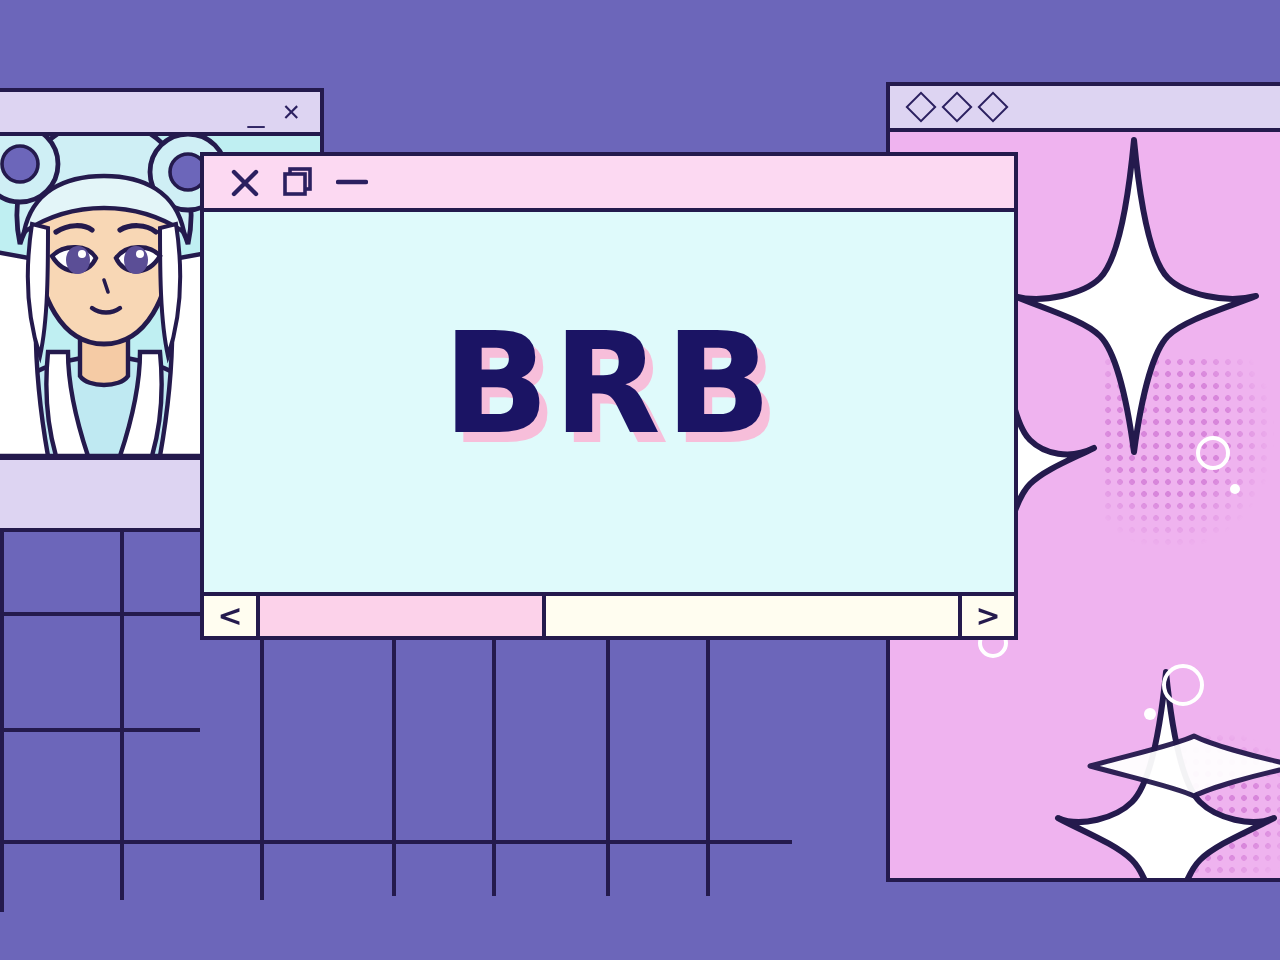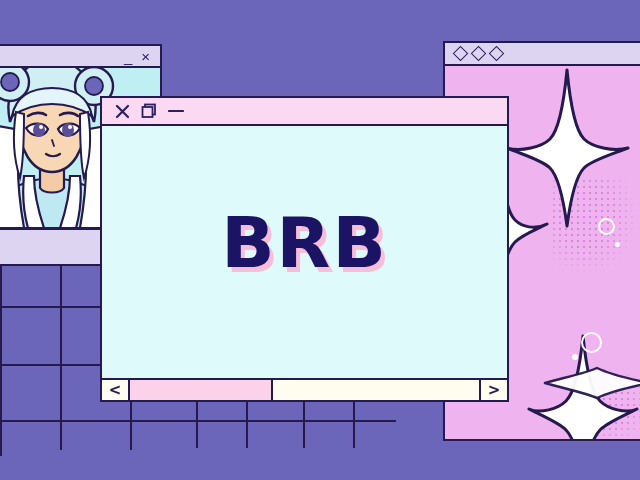--- a/index.html
+++ b/index.html
@@ -125,23 +125,23 @@
   }
   #left-window .footer {
     height: 36px;
     background: #DDD4F2;
   }
 
   
   #main-window {
     position: absolute;
     left: 100px;
-    top: 96px;
+    top: 76px;
     width: 409px;
-    height: 306px;
+    height: 244px;
     border: 2px solid #241a4d;
     box-sizing: border-box;
     background: #DFFAFB;
     display: flex;
     flex-direction: column;
     box-shadow: 0 0 0 0 transparent;
   }
   #main-window .titlebar {
     height: 28px;
     background: #FCD9F2;

